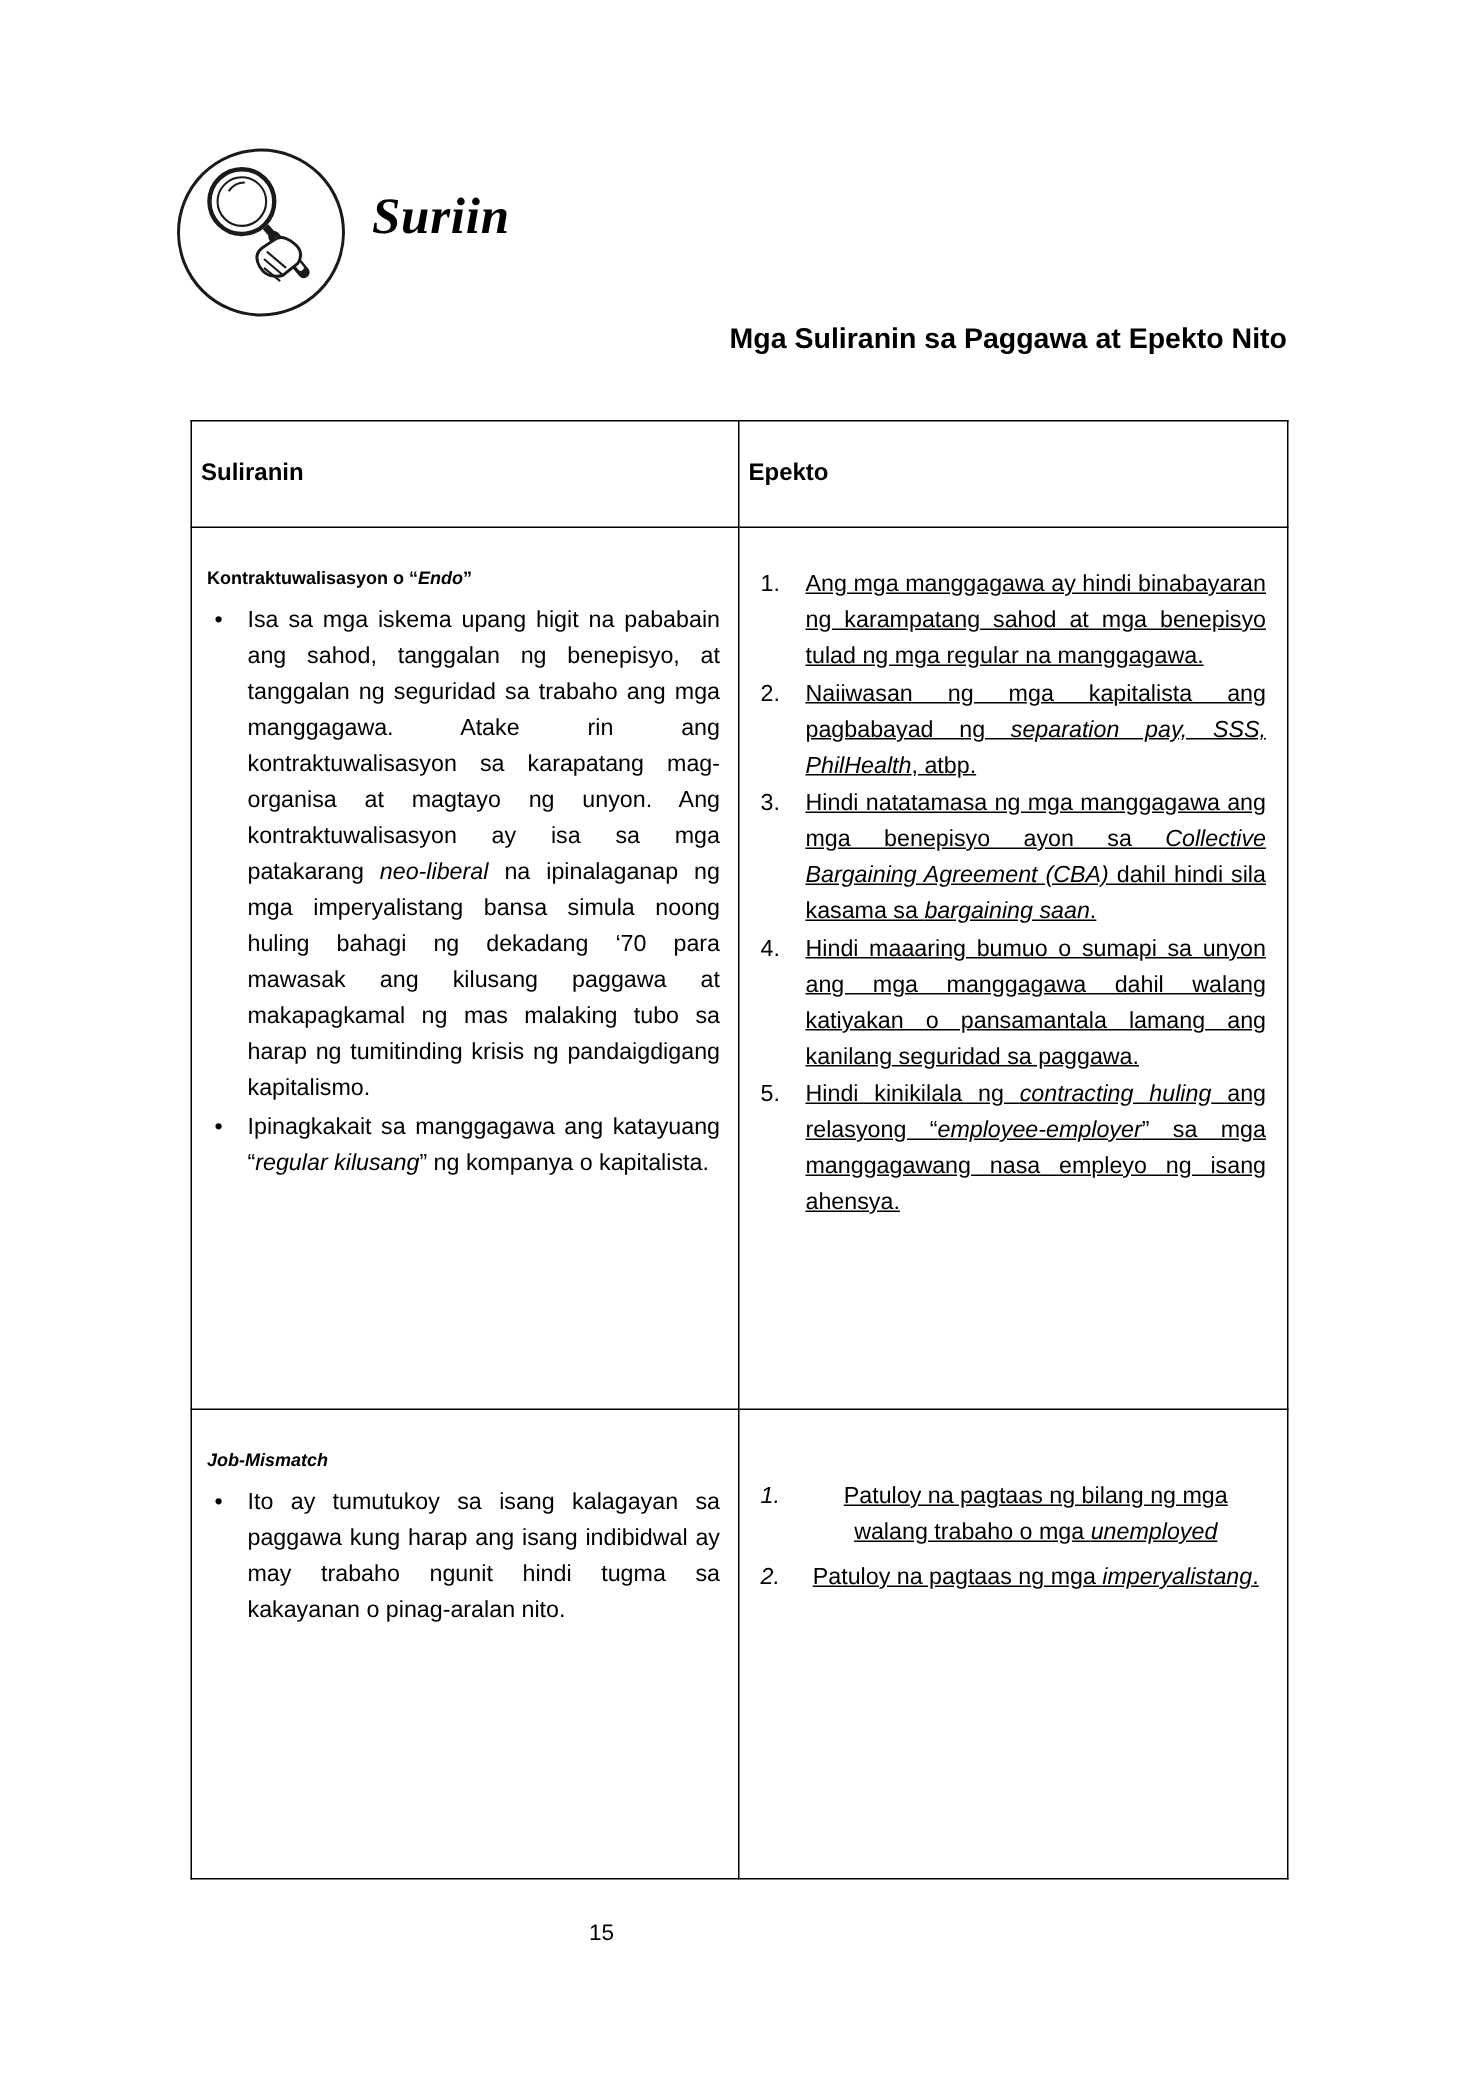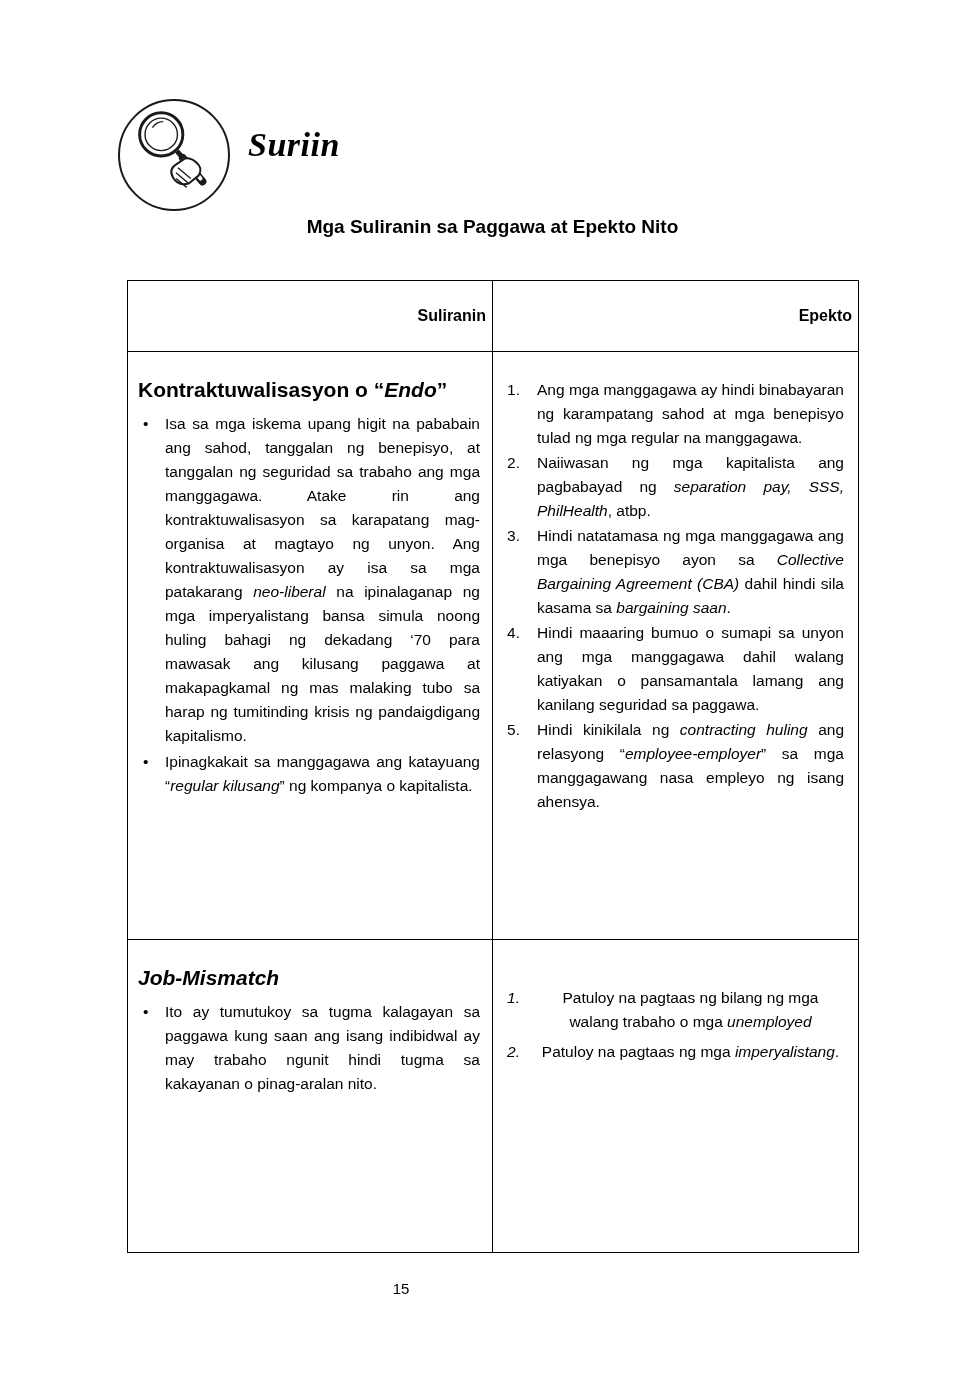--- a/index.html
+++ b/index.html
@@ -40,21 +40,21 @@
     font-size: 34px;
     letter-spacing: 0.5px;
   }
 
   
   .page-heading {
     position: absolute;
     left: 127px;
     top: 216px;
     width: 731px;
-    text-align: center;
+    text-align: right;
     font-weight: bold;
     font-size: 19px;
   }
 
   
   .doc-table {
     position: absolute;
     left: 127px;
     top: 280px;
     width: 731px;
@@ -62,34 +62,34 @@
     table-layout: fixed;
   }
   .doc-table th, .doc-table td {
     border: 1px solid #000;
     vertical-align: top;
     box-sizing: border-box;
   }
   .doc-table th {
     height: 71px;
     vertical-align: middle;
-    text-align: right;
+    text-align: left;
     font-size: 16px;
     font-weight: bold;
     padding: 0 6px;
   }
   .row-problems td { height: 588px; }
   .row-mismatch td { height: 313px; }
 
   .suliranin-cell { padding: 26px 12px 12px 9px; }
   .epekto-cell   { padding: 26px 14px 12px 14px; }
 
   .cell-title {
     font-weight: bold;
-    font-size: 21px;
+    font-size: 12px;
     margin: 0 0 0 1px;
   }
 
   .body-text, .bullet-list li, .num-list li {
     font-size: 15.5px;
     line-height: 24px;
   }
 
   .bullet-list {
     list-style: none;
@@ -112,20 +112,21 @@
     list-style: none;
     counter-reset: n;
     margin: 0;
     padding: 0 0 0 30px;
   }
   .num-list li {
     position: relative;
     counter-increment: n;
     text-align: justify;
     margin: 0 0 1px 0;
+    text-decoration: underline;
   }
   .num-list li::before {
     content: counter(n) ".";
     position: absolute;
     left: -30px;
     top: 0;
   }
   .num-list.italic-markers li::before { font-style: italic; }
   .num-list.italic-markers { margin-top: 20px; }
   .num-list.italic-markers li { text-align: center; margin-bottom: 6px; }
@@ -193,21 +194,21 @@
         <li>Hindi maaaring bumuo o sumapi sa unyon ang mga manggagawa dahil walang katiyakan o pansamantala lamang ang kanilang seguridad sa paggawa.</li>
         <li>Hindi kinikilala ng <i>contracting huling</i> ang relasyong “<i>employee-employer</i>” sa mga manggagawang nasa empleyo ng isang ahensya.</li>
       </ol>
     </td>
   </tr>
 
   <tr class="row-mismatch">
     <td class="suliranin-cell">
       <div class="cell-title"><i>Job-Mismatch</i></div>
       <ul class="bullet-list">
-        <li>Ito ay tumutukoy sa tugma kalagayan sa paggawa kung saan ang isang indibidwal ay may trabaho ngunit hindi tugma sa kakayanan o pinag-aralan nito.</li>
+        <li>Ito ay tumutukoy sa isang kalagayan sa paggawa kung harap ang isang indibidwal ay may trabaho ngunit hindi tugma sa kakayanan o pinag-aralan nito.</li>
       </ul>
     </td>
     <td class="epekto-cell">
       <ol class="num-list italic-markers">
         <li>Patuloy na pagtaas ng bilang ng mga walang trabaho o mga <i>unemployed</i></li>
         <li>Patuloy na pagtaas ng mga <i>imperyalistang</i>.</li>
       </ol>
     </td>
   </tr>
 </tbody>

